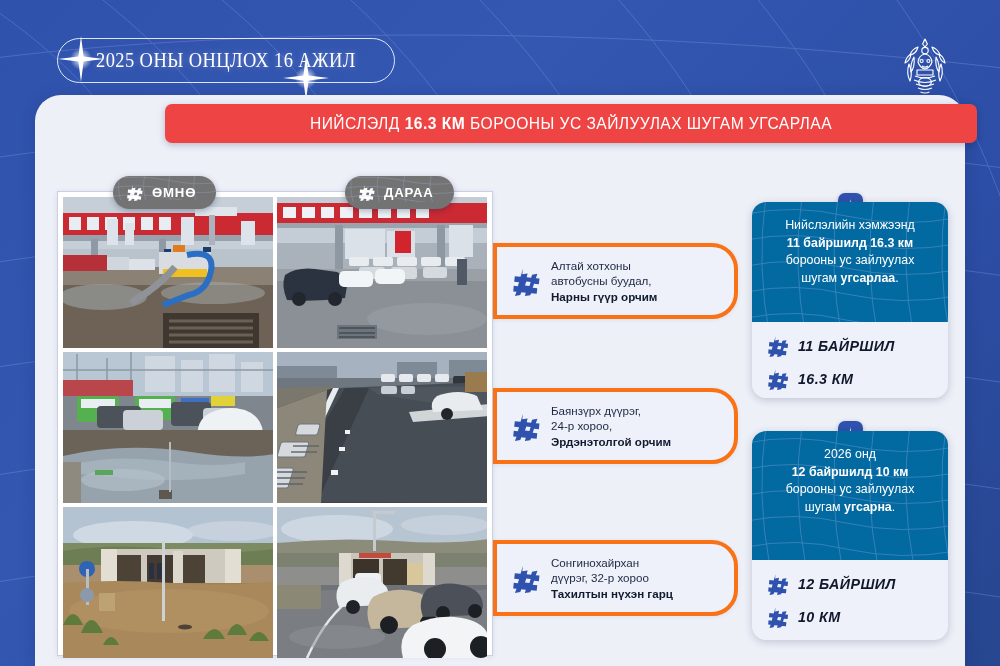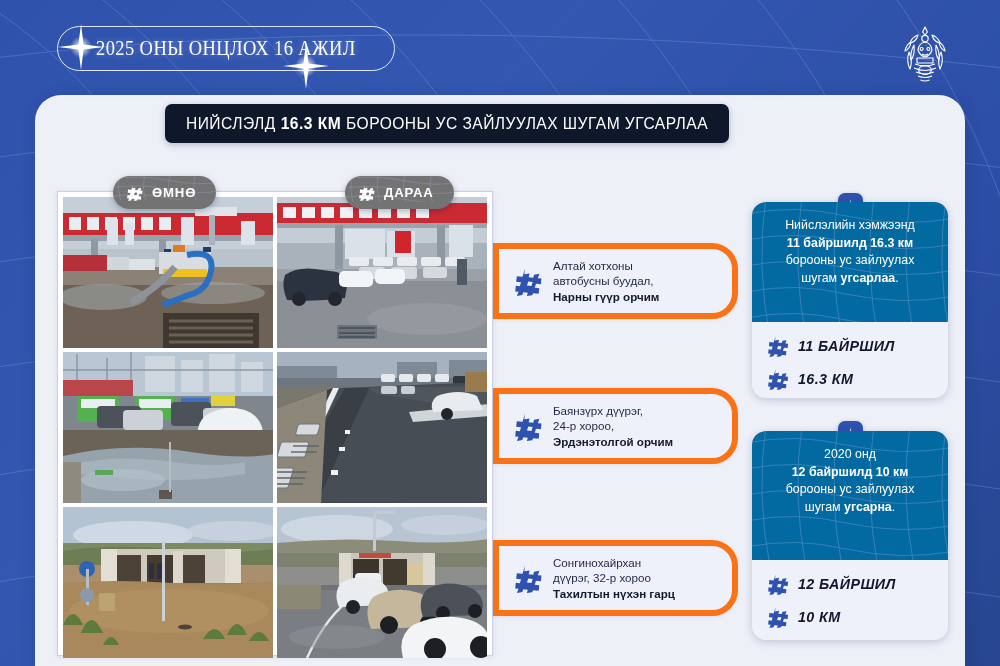--- a/index.html
+++ b/index.html
@@ -12,21 +12,21 @@
 
   
   #bg {
     position: absolute; inset: 0;
     background: linear-gradient(135deg, #2f52ad 0%, #3457b2 35%, #2c4ea6 70%, #27468f 100%);
     overflow: hidden;
   }
   #bg-grid { position: absolute; inset: 0; opacity: .30; }
 
   
-  #header { position: absolute; left: 0; top: 0; width: 1000px; height: 123px; }
+  #header { position: absolute; left: 0; top: 12px; width: 1000px; height: 123px; }
 
   #title-badge {
     position: absolute; left: 57px; top: 26px;
     height: 45px; padding: 0 38px;
     border: 1.4px solid rgba(255,255,255,.85);
     border-radius: 24px;
     display: flex; align-items: center; justify-content: center;
   }
   #title-badge .txt {
     color: #fff; font-size: 18.5px; letter-spacing: .4px;
@@ -47,22 +47,22 @@
     width: 930px; height: 571px;
     background: #eef0f8;
     border-radius: 26px 26px 0 0;
     box-shadow: 0 2px 16px rgba(10,25,70,.18);
     overflow: hidden;
   }
 
   
   #main-title {
     position: absolute; left: 165px; top: 104px;
-    width: 564px; height: 39px;
-    background: #0f172a;
+    width: 812px; height: 39px;
+    background: #ef4444;
     border-radius: 7px;
     display: flex; align-items: center; justify-content: center;
     box-shadow: 0 2px 7px rgba(10,25,70,.25);
   }
   #main-title .t {
     color: #fff; font-size: 15.6px; letter-spacing: .45px;
     white-space: nowrap; display: flex; gap: 5px; align-items: baseline;
   }
   #main-title .t b { font-weight: 700; }
 
@@ -94,21 +94,21 @@
   }
   .ba-pill .pg { position: absolute; inset: 0; opacity: .35; z-index: 1; }
   #pill-before { left: 113px; top: 176px; }
   #pill-after  { left: 345px; top: 176px; }
 
   
   .loc-card {
     position: absolute; left: 493px;
     width: 245px;
     background: #eef1f9;
-    border: 6px solid #f97316;
+    border: 4px solid #f97316;
     border-radius: 0 26px 26px 0;
     display: flex; align-items: center; gap: 9px;
     padding: 11px 14px 11px 16px;
     box-shadow: 0 1px 4px rgba(20,35,90,.07);
   }
   .loc-card .txt { font-size: 11.6px; line-height: 1.30; color: #1d2742; }
   .loc-card .txt b { font-weight: 700; color: #121a30; }
   #loc1 { top: 243px; height: 76px; }
   #loc2 { top: 388px; height: 76px; }
   #loc3 { top: 540px; height: 76px; }
@@ -675,21 +675,21 @@
         <path d="M-6 116 q50 -10 100 2 q56 12 110 2"></path>
         <path d="M14 -6 q-10 70 4 142"></path>
           <path d="M50 -6 q-10 70 4 142"></path>
         <path d="M86 -6 q-10 70 4 142"></path>
           <path d="M122 -6 q-10 70 4 142"></path>
         <path d="M158 -6 q-10 70 4 142"></path>
           <path d="M194 -6 q-10 70 4 142"></path>
       </g>
     </svg>
     <div class="st">
-      <div>2020 онд</div>
+      <div>2026 онд</div>
       <b>12 байршилд 10 км</b>
       <div>борооны ус зайлуулах</div>
       <div>
         <span>шугам </span><b>угсарна</b><span>.</span>
       </div>
     </div>
   </div>
   <div class="stat-rows">
     <div class="stat-row">
       <svg class="hash" width="22" height="22" viewBox="0 0 24 24">

